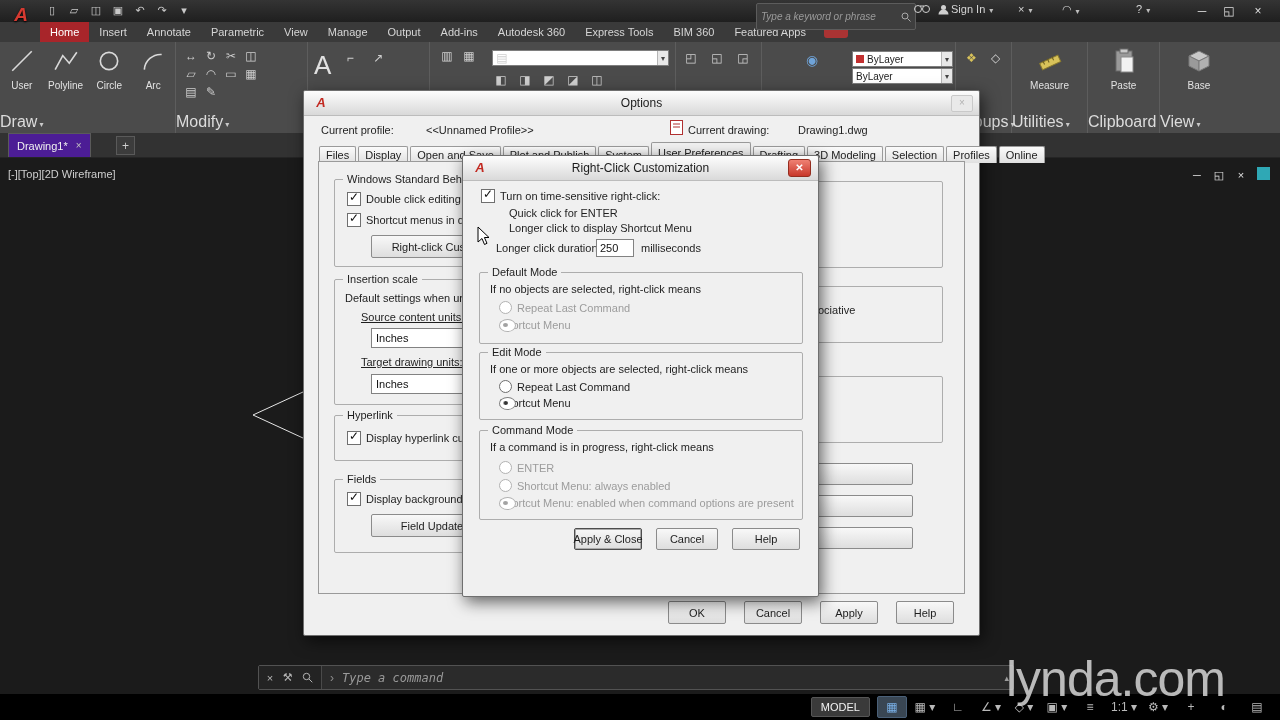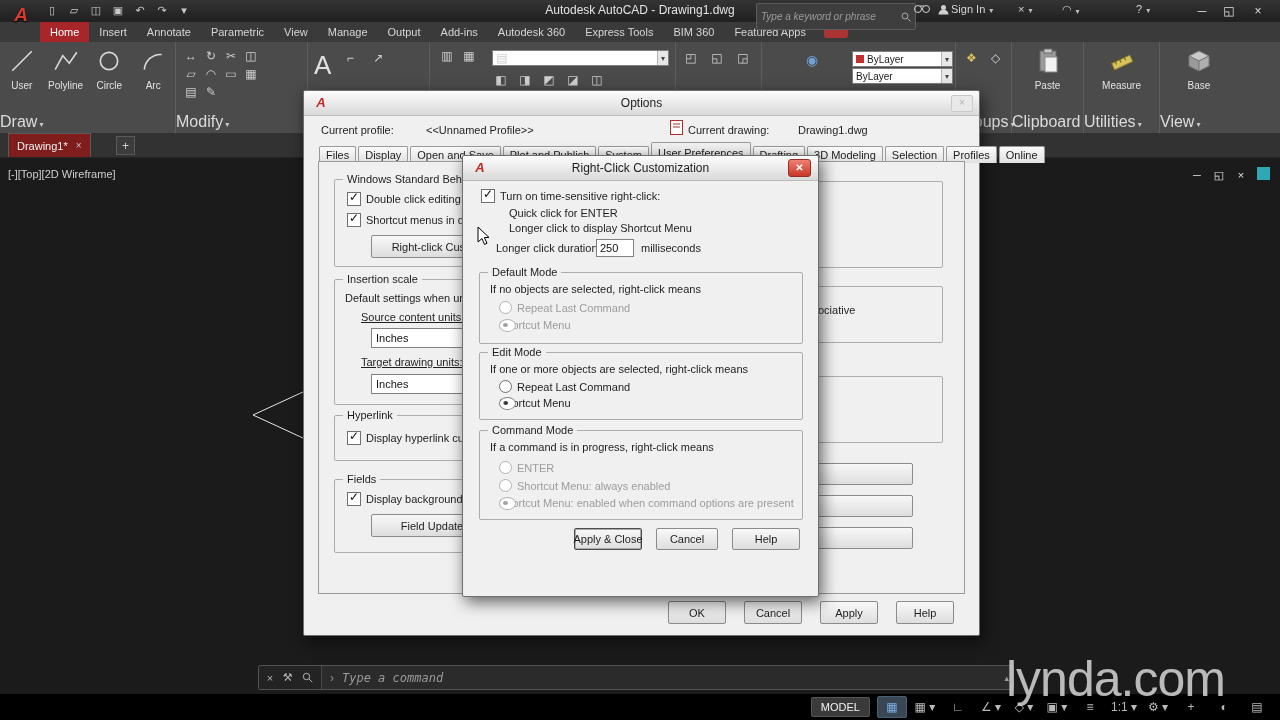--- a/index.html
+++ b/index.html
@@ -37,21 +37,21 @@
   .tcol svg{width:26px;height:26px}
   .tname{font-size:10px;color:#e2e2e2;margin-top:6px;white-space:nowrap}
   .gicon{width:18px;height:16px;color:#cfcfcf;font-size:12px;display:flex;align-items:center;justify-content:center}
   .icongrid{display:grid;grid-template-columns:repeat(4,20px);grid-auto-rows:18px;padding:6px 4px 0 6px}
   .rsel{position:absolute;height:14px;background:#fff;border:1px solid #7e7e7e;font-size:10px;color:#222;
     display:flex;align-items:center;padding-left:3px;gap:3px}
   .rsel::after{content:"▾";margin-left:auto;font-size:8px;color:#444;padding:0 3px;background:#e8e8e8;height:100%;display:flex;align-items:center;border-left:1px solid #b5b5b5}
   .chip{width:8px;height:8px;background:#c23030;flex:none}
   
   #filetab-bar{position:absolute;left:0;top:133px;width:1280px;height:24px;background:#323232;border-bottom:1px solid #252525;z-index:3}
-  #file-tab{position:absolute;left:8px;top:0;height:23px;padding:0 8px;background:#7f1d1d;border:1px solid #5a5a5a;border-bottom:none;
+  #file-tab{position:absolute;left:8px;top:0;height:23px;padding:0 8px;background:#4c1d95;border:1px solid #5a5a5a;border-bottom:none;
     color:#f0f0f0;font-size:11px;display:flex;align-items:center;gap:8px}
   #file-tab .x{color:#c3c3c3;font-size:10px}
   #newtab-btn{position:absolute;left:116px;top:3px;width:17px;height:17px;border:1px solid #5a5a5a;background:#3c3c3c;
     color:#cfcfcf;font-size:12px;display:flex;align-items:center;justify-content:center}
   #viewport-label{position:absolute;left:8px;top:168px;font-size:11px;color:#cfcfcf;z-index:2}
   #draw-controls{position:absolute;left:1188px;top:169px;display:flex;gap:4px;z-index:2}
   #draw-controls span{width:18px;text-align:center;color:#e0e0e0;font-size:11px}
   #nav-square{position:absolute;left:1257px;top:167px;width:13px;height:13px;background:#2fa8b5;z-index:2}
   #geom{position:absolute;left:0;top:0;z-index:1;pointer-events:none}
   
@@ -116,21 +116,20 @@
     <div class="qat">
 
     <span class="qicon">▯</span>
         <span class="qicon">▱</span>
         <span class="qicon">◫</span>
         <span class="qicon">▣</span>
         <span class="qicon">↶</span>
         <span class="qicon">↷</span>
         <span class="qicon">▾</span>
       </div>
-    <div id="win-title">Autodesk AutoCAD - Drawing1.dwg</div>
     <div id="tb-search">
       <span class="ph">Type a keyword or phrase</span>
       <svg width="10" height="10" viewBox="0 0 10 10">
           <circle cx="4" cy="4" r="3" fill="none" stroke="#a9a9a9"></circle>
           <line x1="6.5" y1="6.5" x2="9.5" y2="9.5" stroke="#a9a9a9"></line>
         </svg>
     </div>
     <span class="tb-ic" style="left:914px">
       <svg width="16" height="11" viewBox="0 0 16 11">
           <circle cx="4" cy="6" r="3.5" fill="none" stroke="#cfcfcf"></circle>
@@ -264,43 +263,43 @@
     </div>
 
     <div class="rpanel" style="width:56px">
       <div style="display:flex;padding:8px 4px;gap:6px;justify-content:center">
         <span class="gicon" style="color:#d8c25a">❖</span>
         <span class="gicon">◇</span>
       </div>
       <div class="plabel caretp">Groups</div>
     </div>
 
-    <div class="rpanel" style="width:72px">
-      <div style="display:flex;flex-direction:column;align-items:center;padding-top:6px">
-        <svg width="24" height="26" viewBox="0 0 24 26">
-          <rect x="4" y="3" width="16" height="20" fill="#9a9a9a" stroke="#6b6b6b"></rect>
-          <rect x="8" y="1" width="8" height="4" fill="#c9c9c9" stroke="#6b6b6b"></rect>
-          <rect x="9" y="9" width="12" height="15" fill="#f2f2f2" stroke="#8a8a8a"></rect>
-        </svg>
-        <span class="tname caretp">Paste</span>
-      </div>
-      <div class="plabel">Clipboard</div>
-    </div>
-
     <div class="rpanel" style="width:76px">
       <div style="display:flex;flex-direction:column;align-items:center;padding-top:6px">
         <svg width="26" height="26" viewBox="0 0 26 26">
           <rect x="3" y="11" width="20" height="7" fill="#d8c25a" stroke="#8a7a2e" transform="rotate(-25 13 14)"></rect>
           <line x1="7" y1="10" x2="7" y2="14" stroke="#6a5c1e" transform="rotate(-25 13 14)"></line>
           <line x1="12" y1="10" x2="12" y2="14" stroke="#6a5c1e" transform="rotate(-25 13 14)"></line>
           <line x1="17" y1="10" x2="17" y2="14" stroke="#6a5c1e" transform="rotate(-25 13 14)"></line>
         </svg>
         <span class="tname caretp">Measure</span>
       </div>
       <div class="plabel caretp">Utilities</div>
+    </div>
+
+    <div class="rpanel" style="width:72px">
+      <div style="display:flex;flex-direction:column;align-items:center;padding-top:6px">
+        <svg width="24" height="26" viewBox="0 0 24 26">
+          <rect x="4" y="3" width="16" height="20" fill="#9a9a9a" stroke="#6b6b6b"></rect>
+          <rect x="8" y="1" width="8" height="4" fill="#c9c9c9" stroke="#6b6b6b"></rect>
+          <rect x="9" y="9" width="12" height="15" fill="#f2f2f2" stroke="#8a8a8a"></rect>
+        </svg>
+        <span class="tname caretp">Paste</span>
+      </div>
+      <div class="plabel">Clipboard</div>
     </div>
 
     <div class="rpanel" style="width:78px;border-right:none">
       <div style="display:flex;flex-direction:column;align-items:center;padding-top:6px">
         <svg width="26" height="26" viewBox="0 0 26 26">
           <polygon points="13,3 23,8 13,13 3,8" fill="#c9c9c9" stroke="#7a7a7a"></polygon>
           <polygon points="3,8 13,13 13,23 3,18" fill="#9a9a9a" stroke="#7a7a7a"></polygon>
           <polygon points="23,8 13,13 13,23 23,18" fill="#b0b0b0" stroke="#7a7a7a"></polygon>
         </svg>
         <span class="tname">Base</span>

